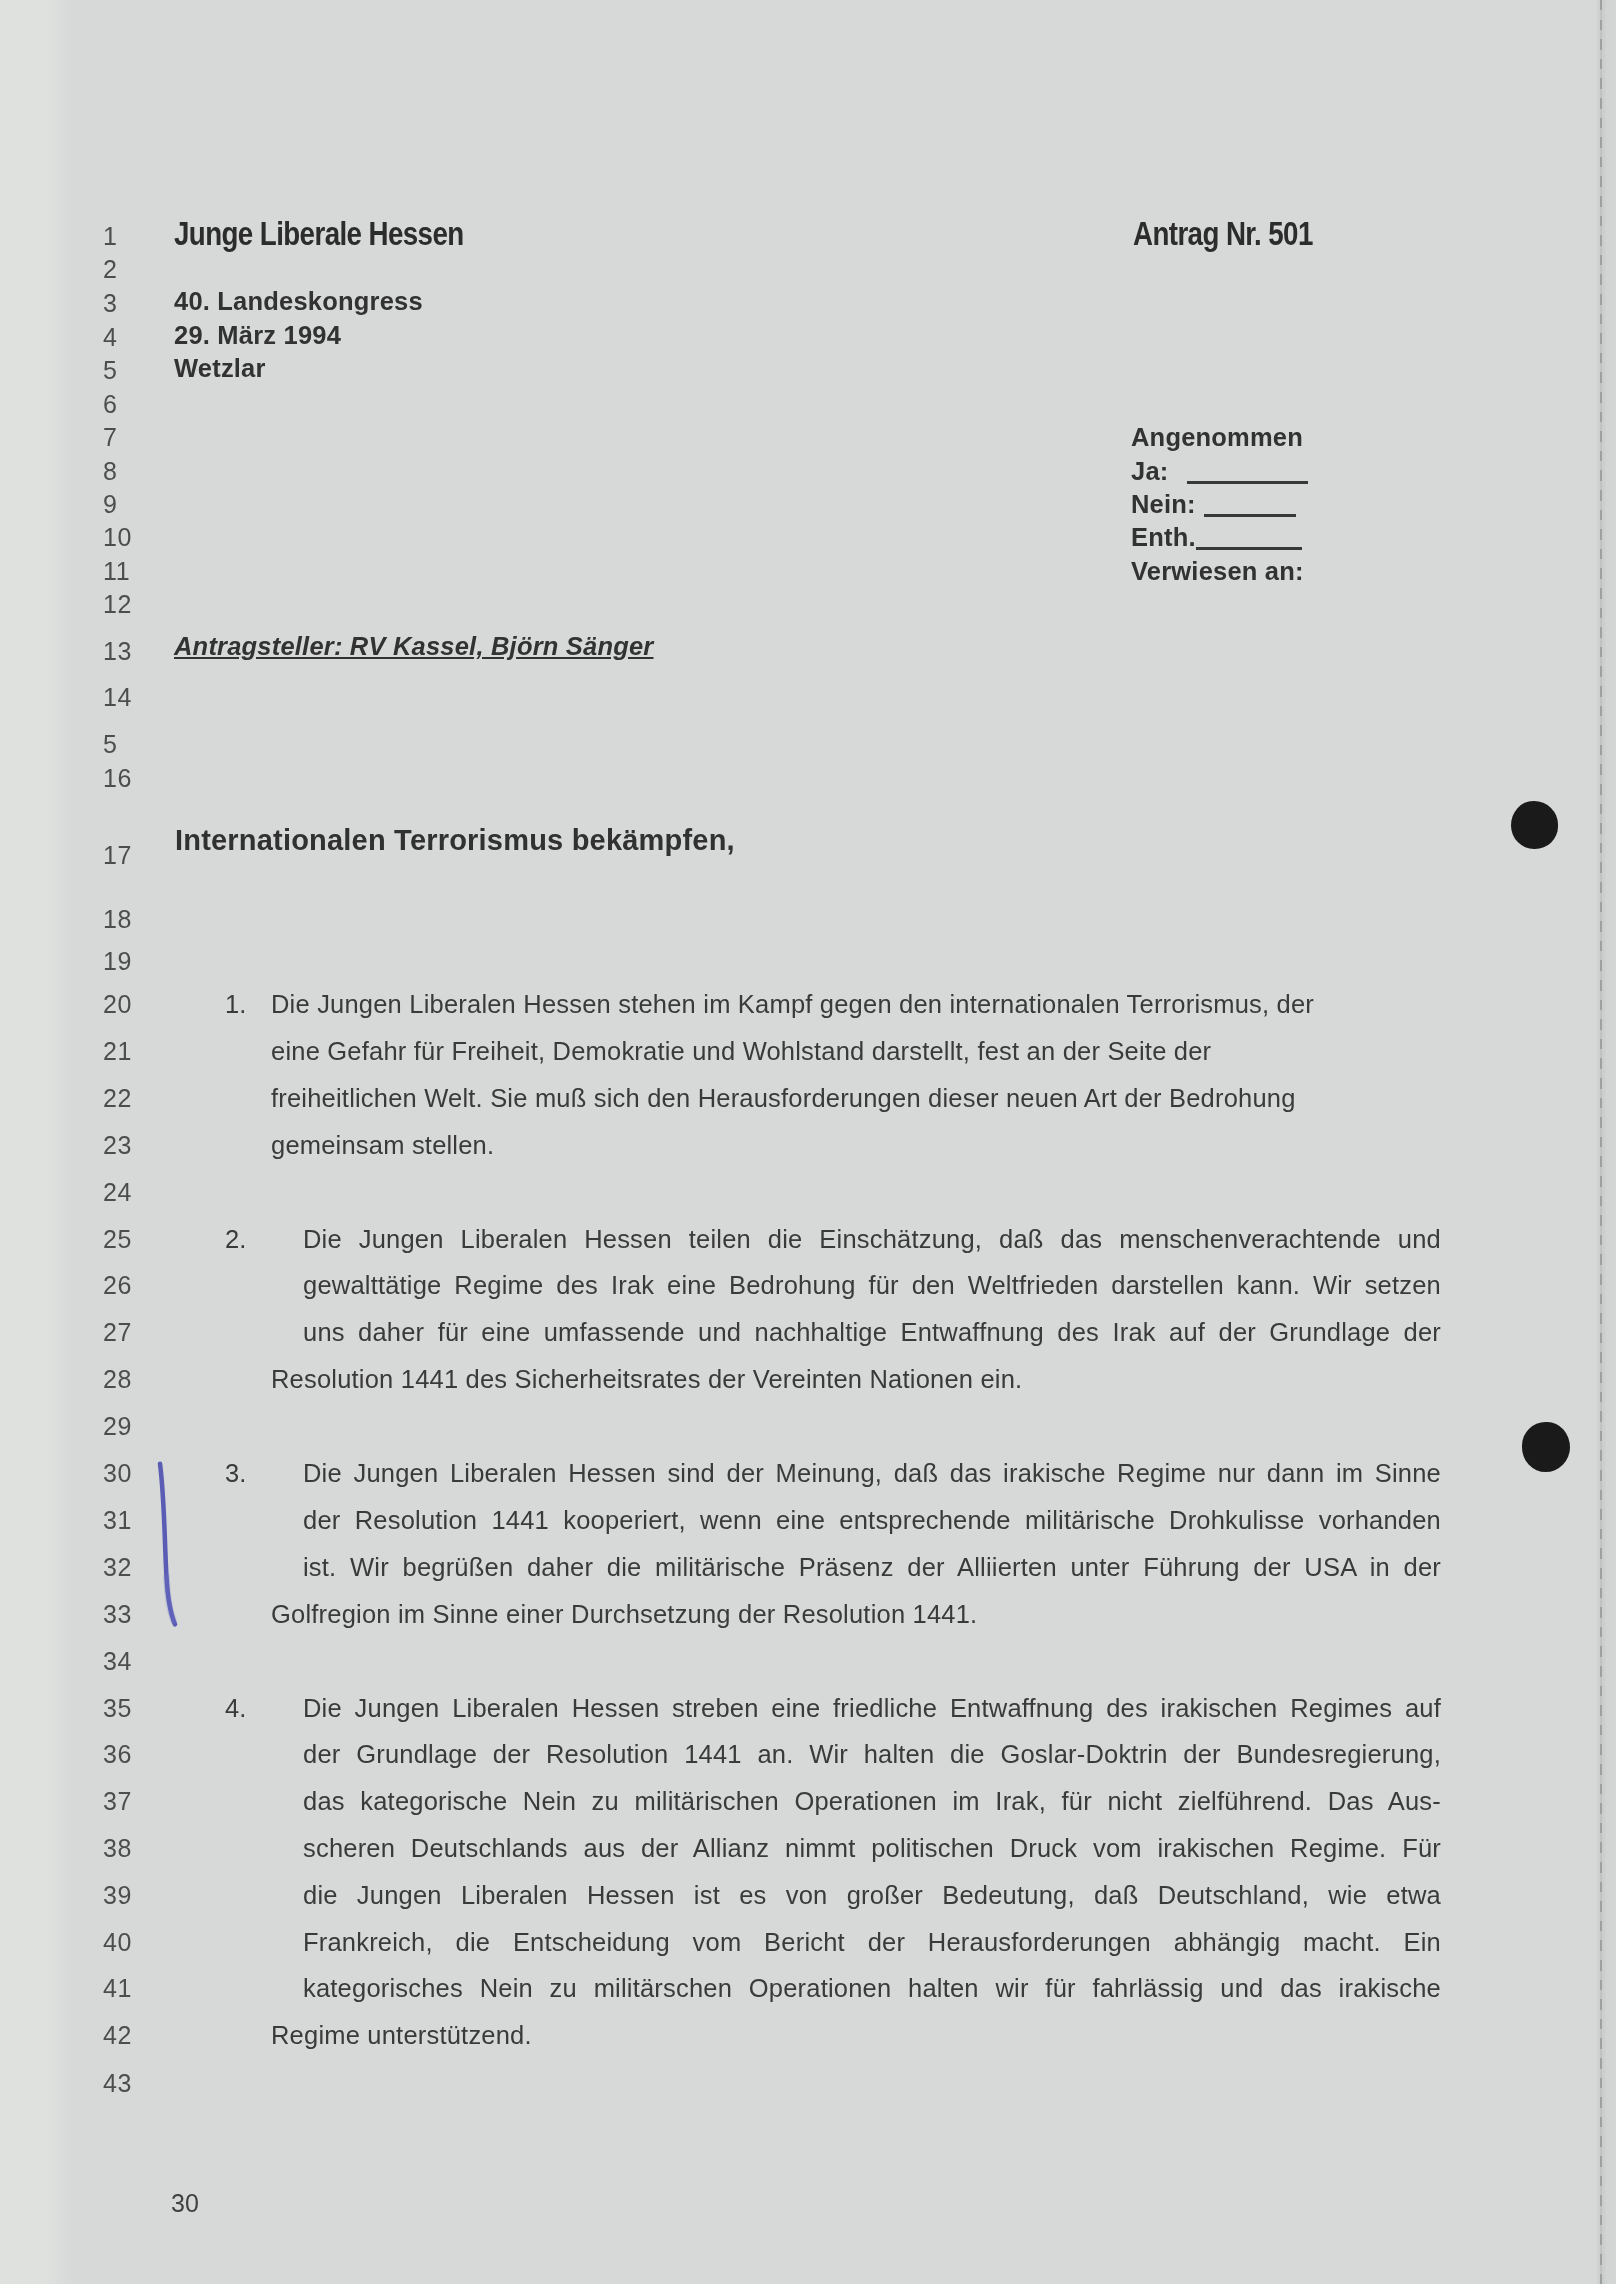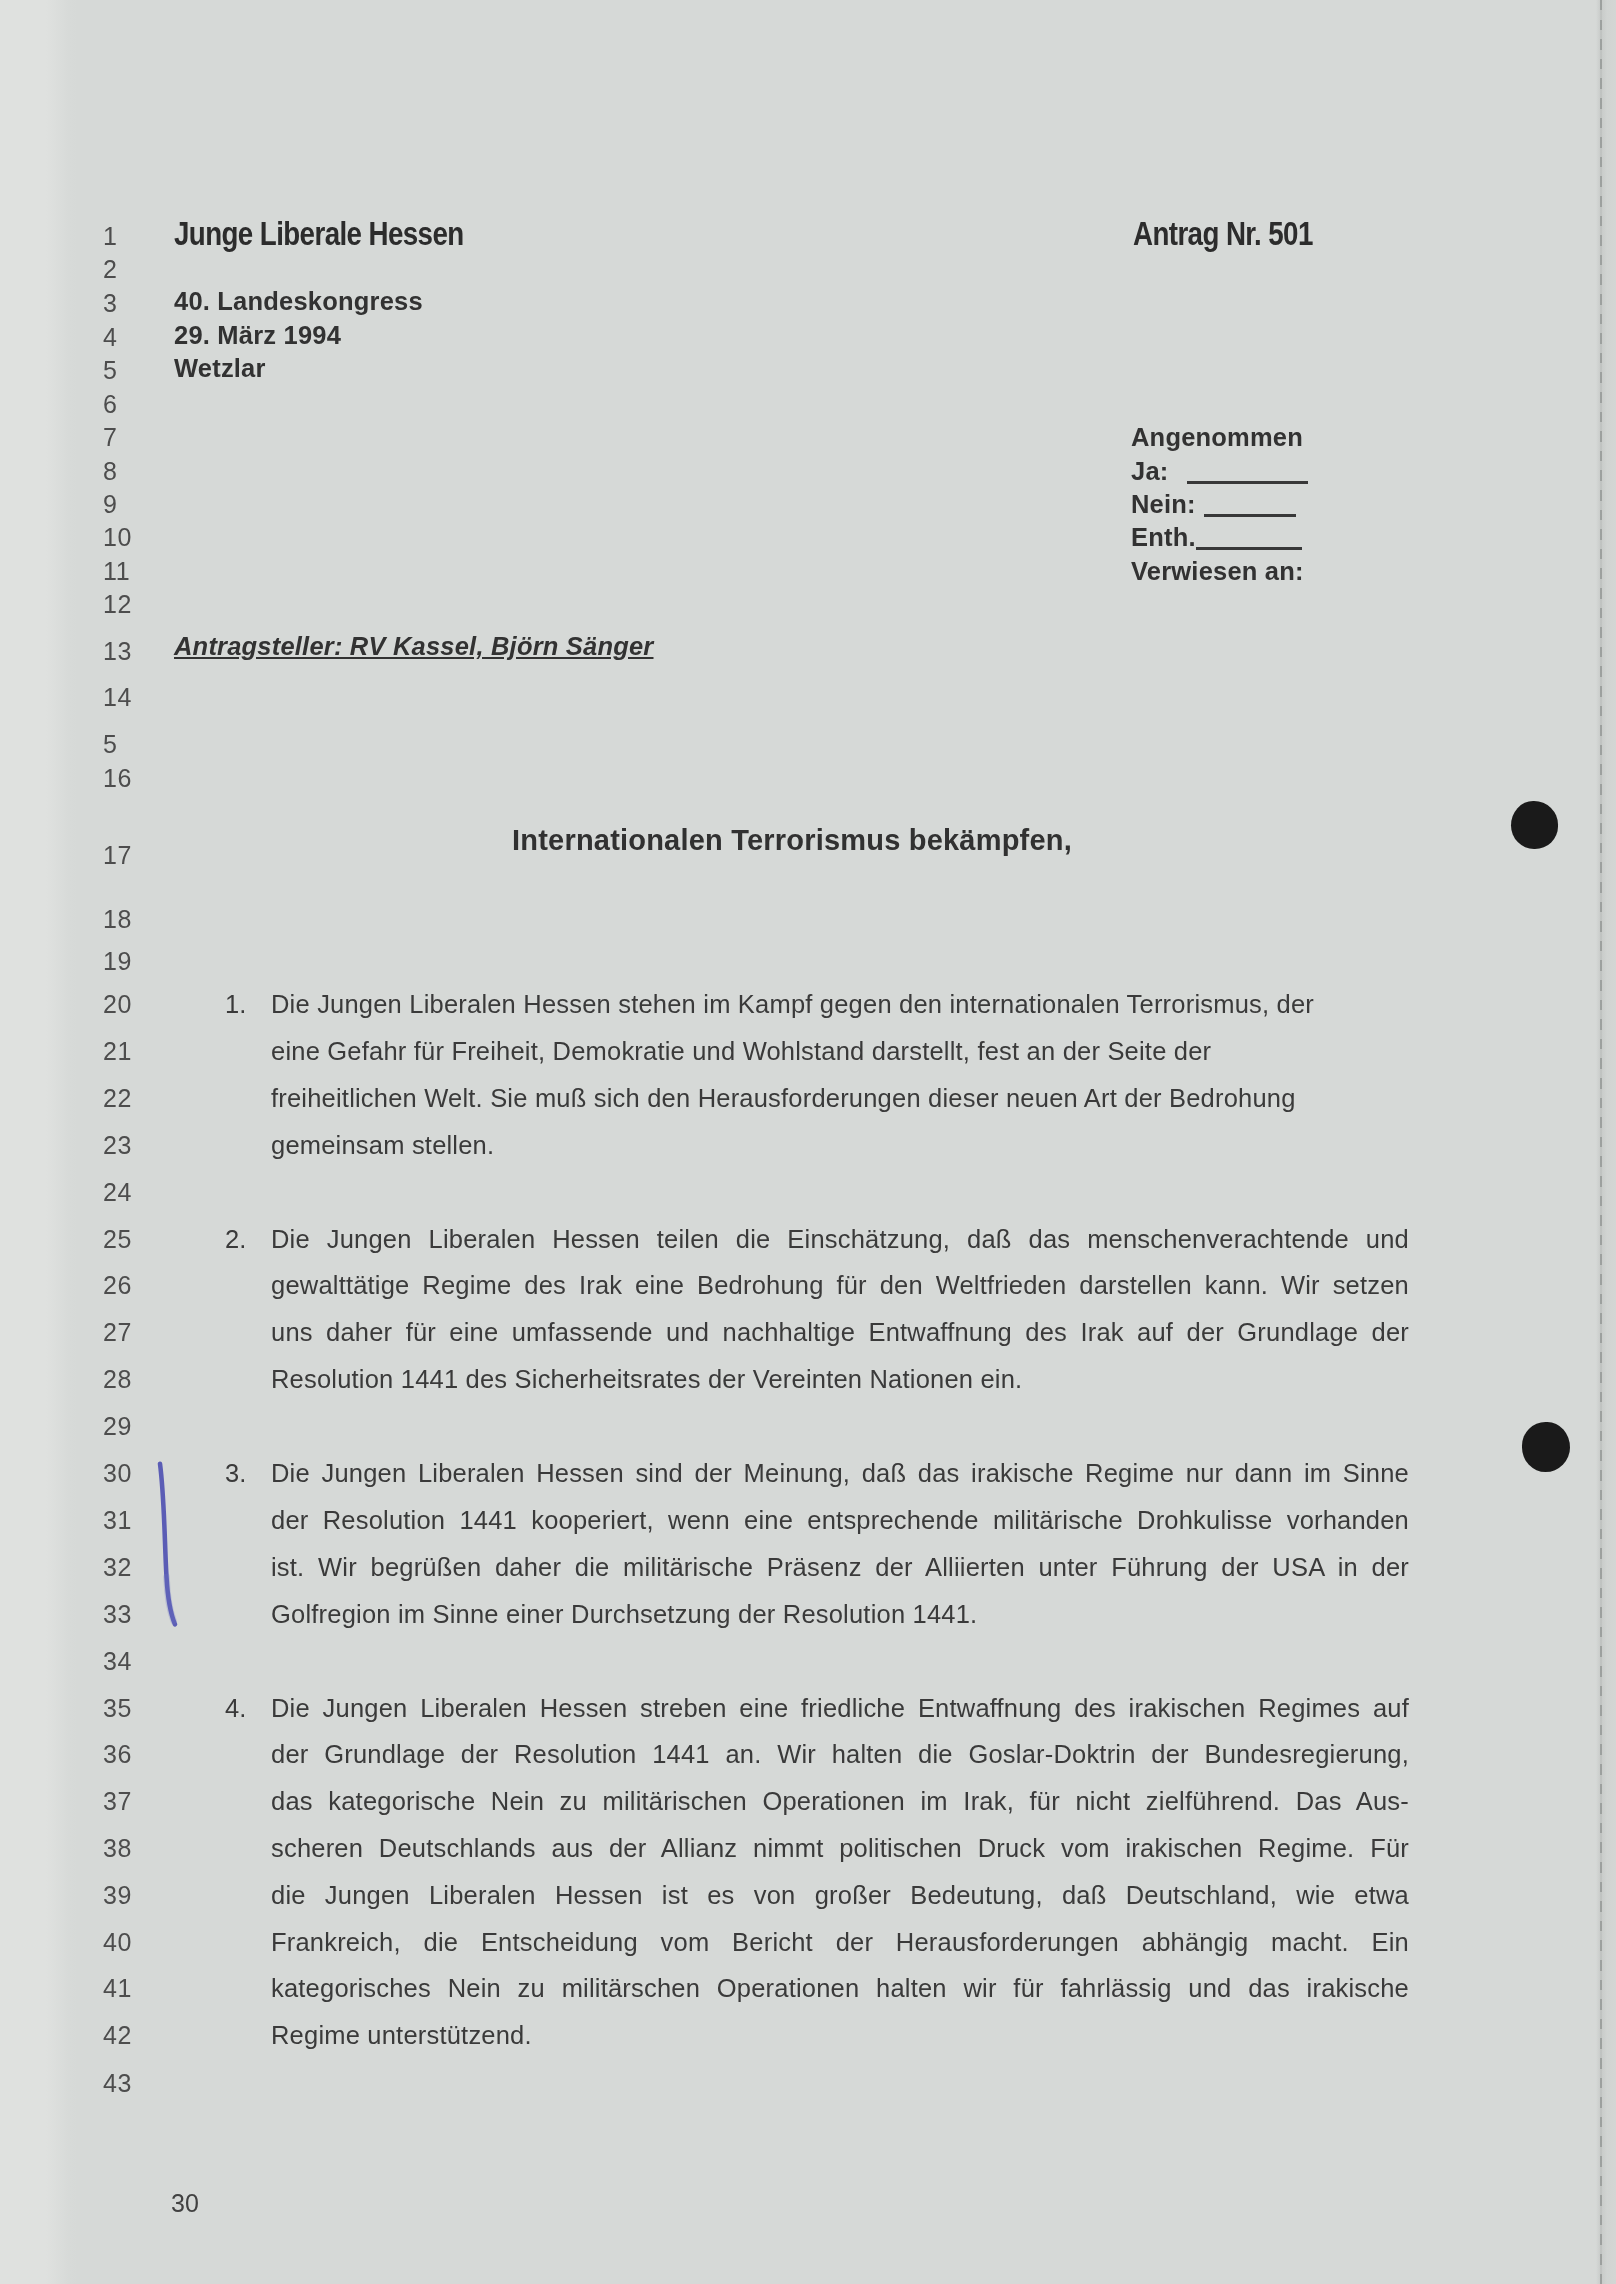--- a/index.html
+++ b/index.html
@@ -18,26 +18,26 @@
     position:absolute;left:1600px;top:0;width:2px;height:2284px;
     background:repeating-linear-gradient(180deg,
       rgba(86,90,88,.38) 0 10.5px, rgba(86,90,88,.07) 10.5px 19.6px);
   }
   .ln{position:absolute;left:103px;font-size:25px;line-height:33px;color:#4d4d4d;letter-spacing:0.7px;}
   .row{position:absolute;font-size:25.5px;line-height:33px;letter-spacing:0.2px;}
   .b{font-weight:bold;color:#323232;}
   .bi{font-weight:bold;font-style:italic;color:#323232;text-decoration:underline;}
   .cond{font-weight:bold;font-size:33px;line-height:35px;color:#2c2c2c;letter-spacing:-0.7px;
         transform:scaleX(.84);transform-origin:0 0;white-space:nowrap;}
-  .title-wrap{position:absolute;left:175px;width:1234px;text-align:center;
+  .title-wrap{position:absolute;left:175px;width:1234px;
         font-weight:bold;font-size:29px;color:#313131;letter-spacing:0.2px;}
   .marker{position:absolute;left:225px;width:39px;font-size:25.5px;line-height:33px;}
   .pl{position:absolute;left:271px;width:1138px;font-size:25.5px;line-height:33px;
       letter-spacing:0.2px;color:#3a3a3a;}
-  .just{text-align:justify;text-align-last:justify;}
+  .just{text-align:justify;text-align-last:justify;margin-left:32px;}
   .uline{display:inline-block;height:26px;border-bottom:3.3px solid #383838;vertical-align:baseline;margin-bottom:-3.9px;}
   .ul-ja{width:121px;margin-left:18.3px;}
   .ul-nein{width:92px;margin-left:7.8px;}
   .ul-enth{width:106px;margin-left:0.7px;}
   .dot{position:absolute;background:#1a1a1a;}
   .dot1{left:1511px;top:801px;width:47px;height:48px;border-radius:48% 52% 50% 50% / 52% 50% 48% 50%;}
   .dot2{left:1522px;top:1422px;width:48px;height:50px;border-radius:50% 48% 52% 50% / 48% 52% 50% 50%;}
   .pen{position:absolute;left:147px;top:1453px;}
   .pagenum{position:absolute;left:171px;top:2189px;font-size:25px;color:#414141;}
 </style>

